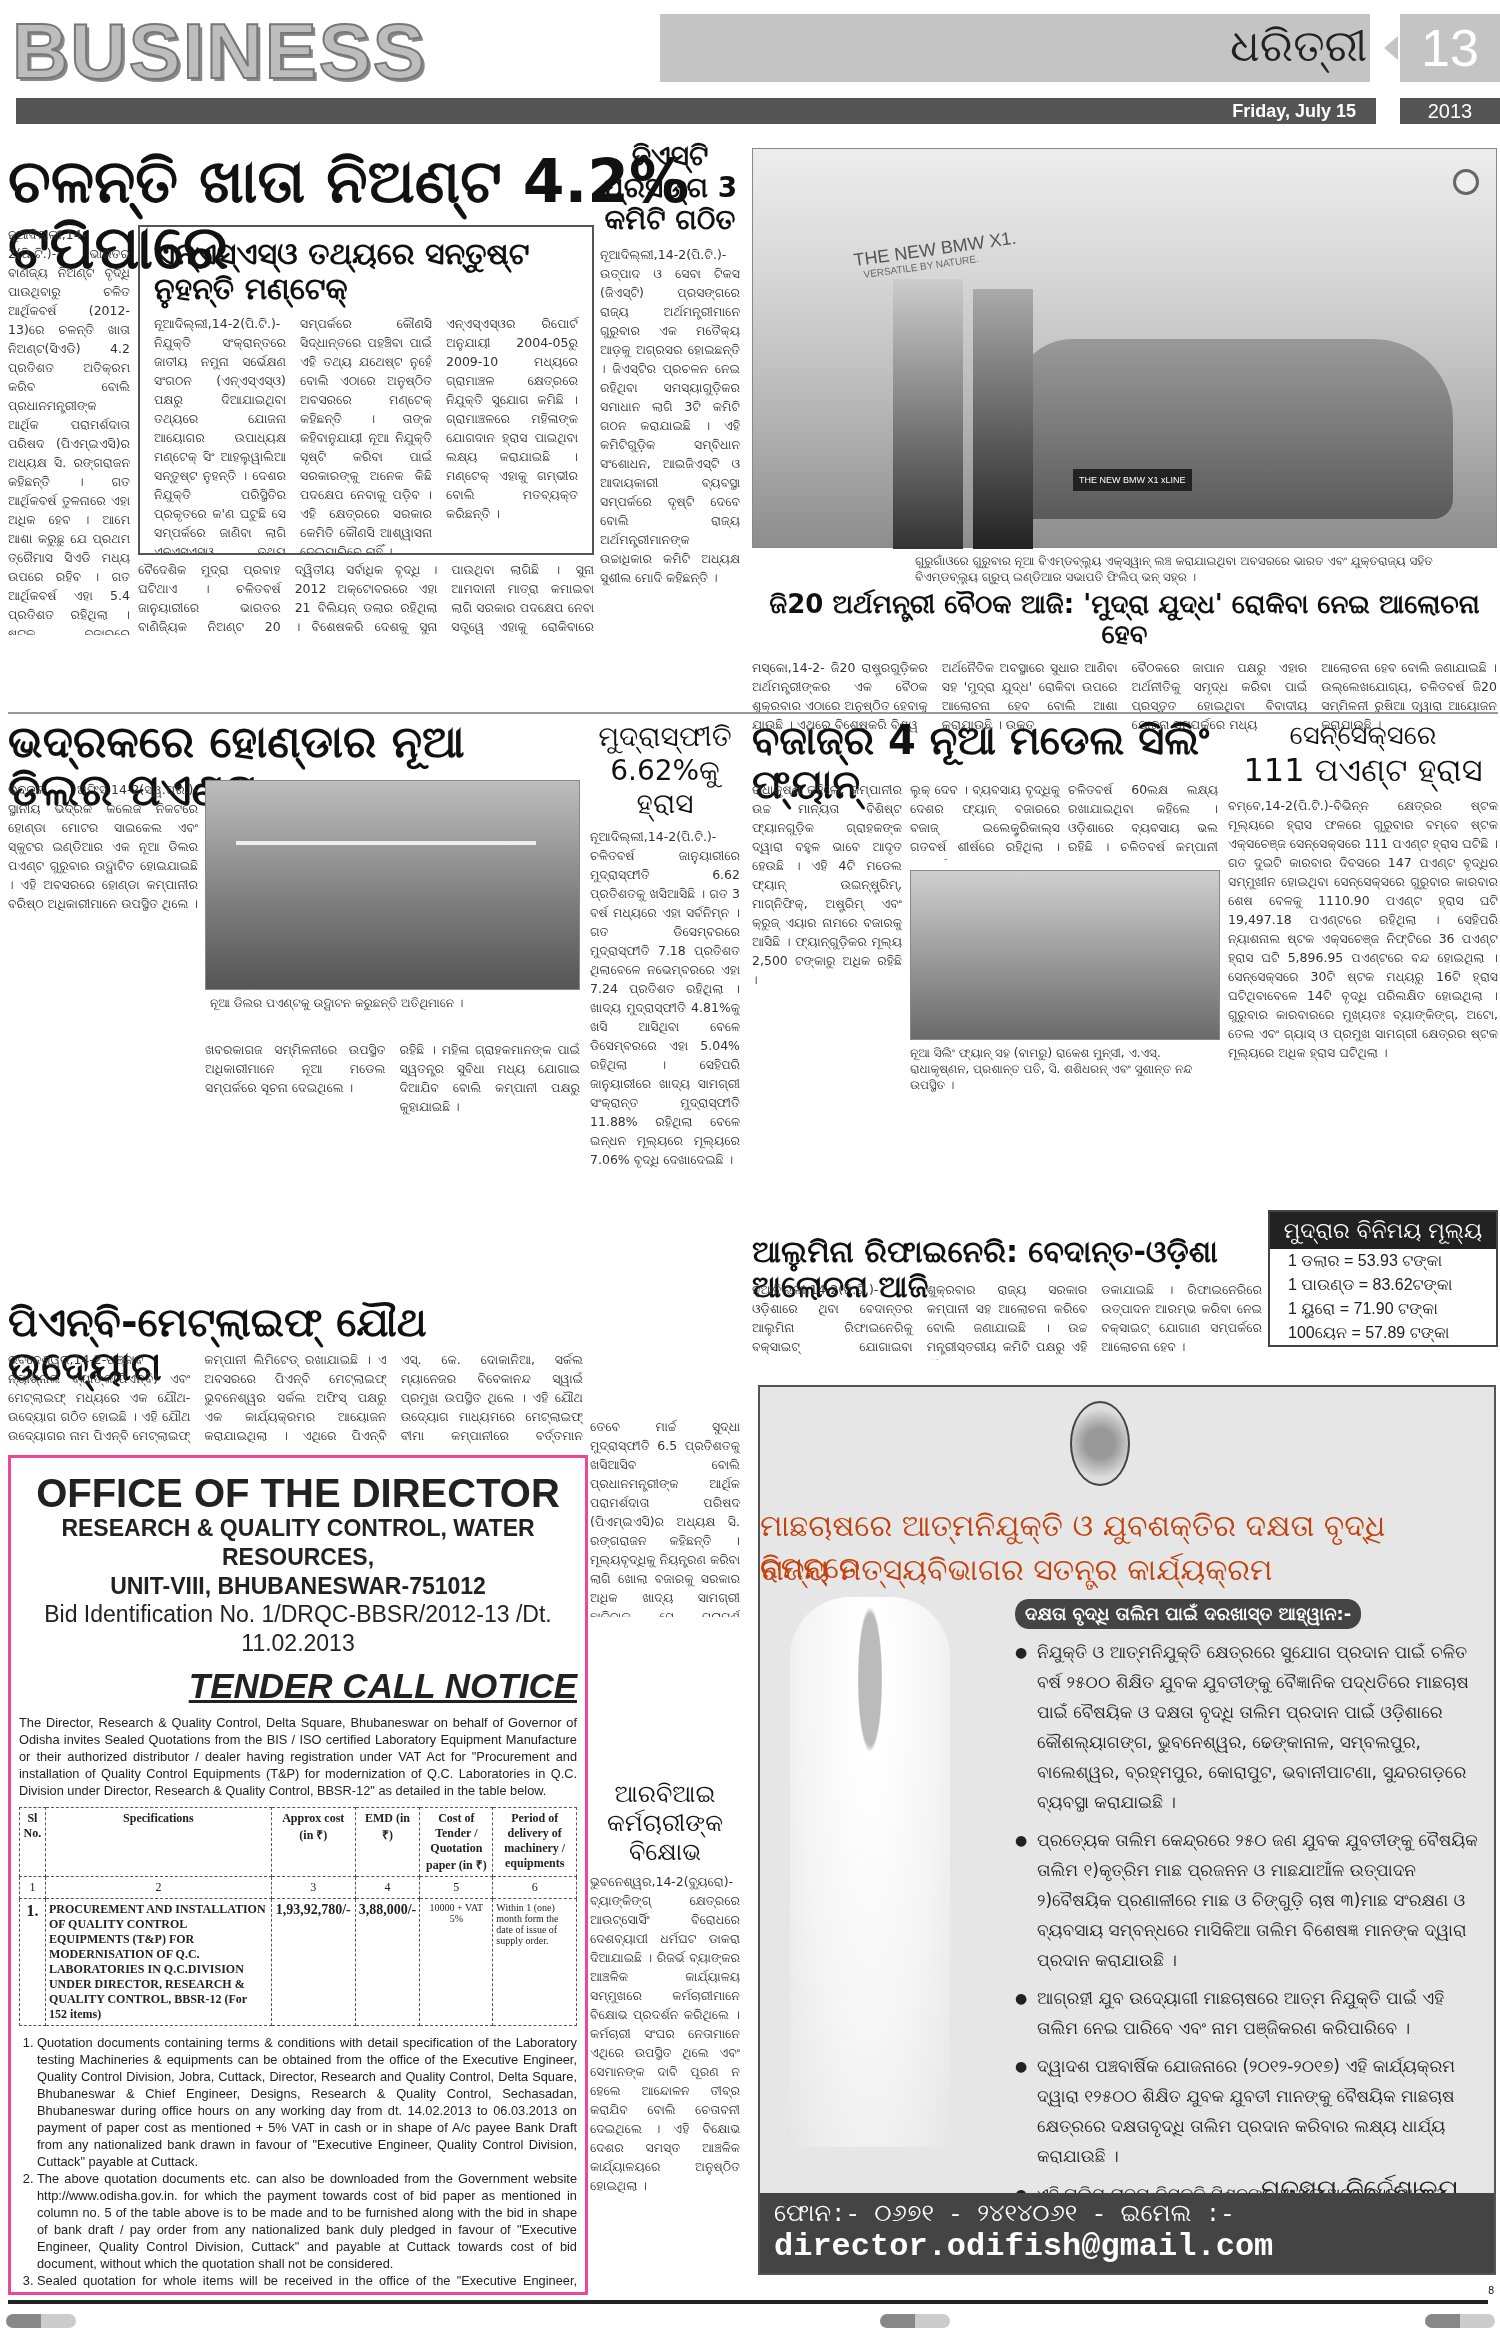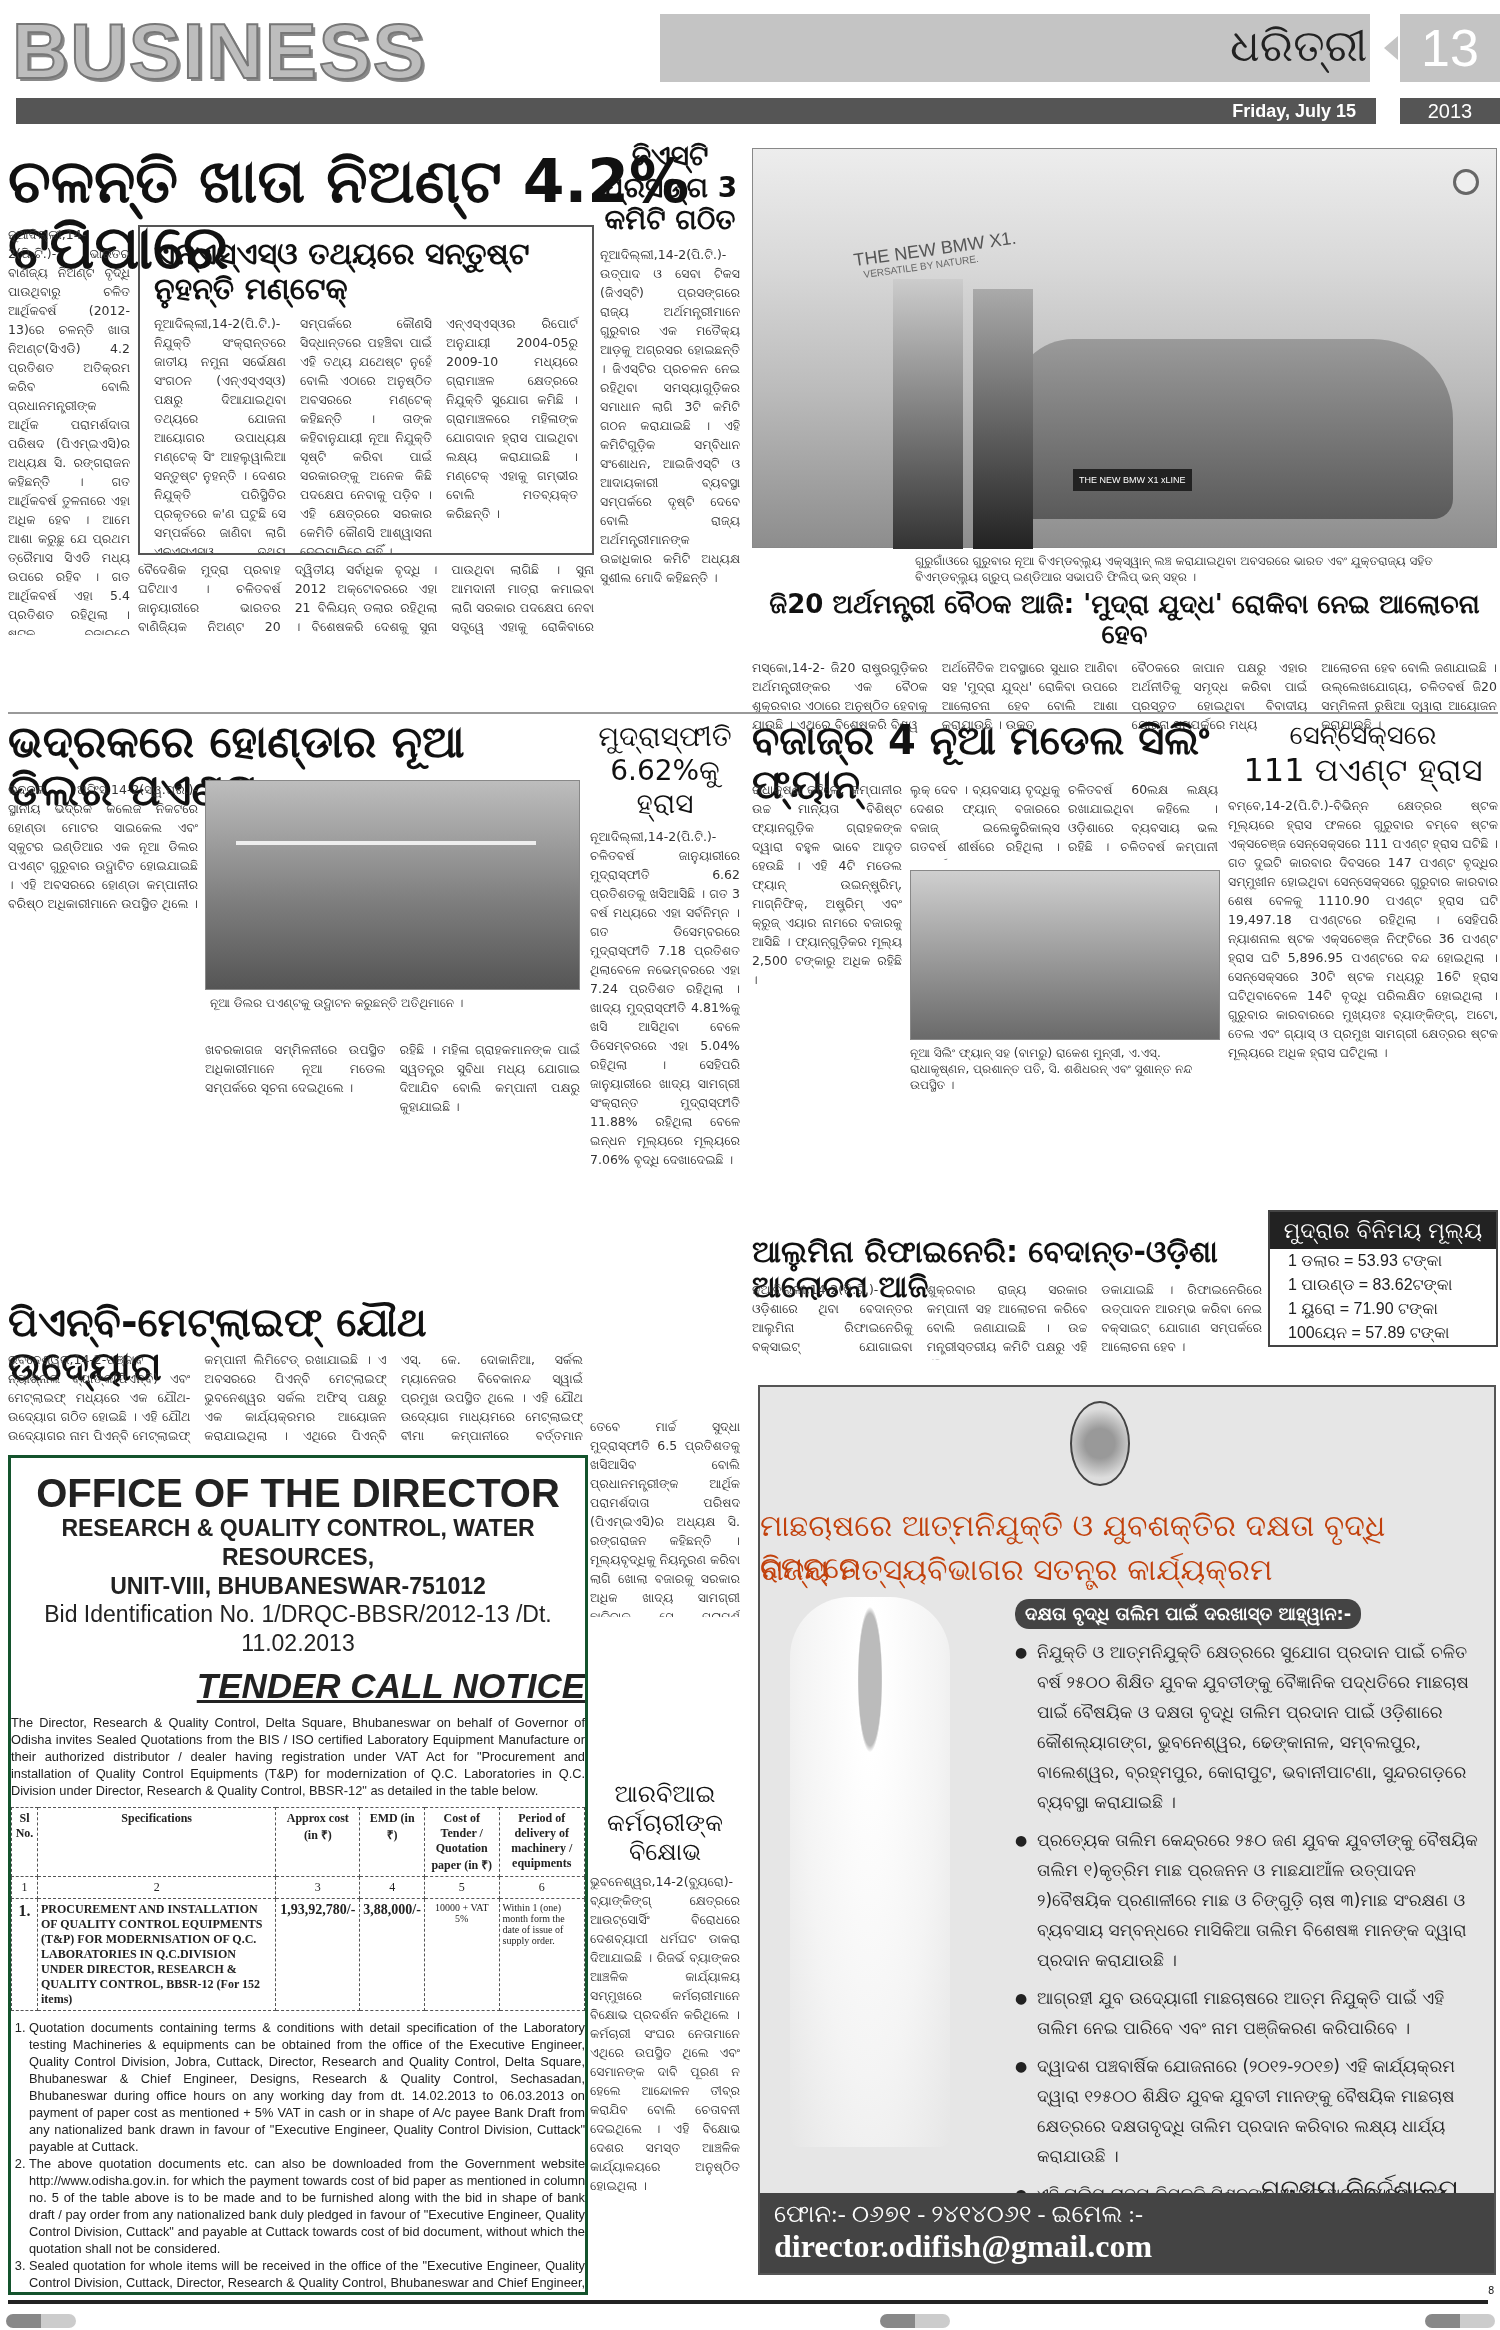--- a/index.html
+++ b/index.html
@@ -18,35 +18,35 @@
 .txt{font-size:12.5px;line-height:19px;color:#333;text-align:justify}
 .cols{display:flex;gap:14px}
 .cols>div{flex:1}
 .rule{background:#999;height:2px}
 .photo{background:linear-gradient(135deg,#9a9a9a,#d5d5d5 40%,#7a7a7a);border:1px solid #888}
 .caption{font-size:12px;line-height:16px;color:#333}
 .boxed{border:2px solid #555;padding:10px 14px}
 .xrate{border:2px solid #444}
 .xrate-head{background:#222;color:#fff;font-size:22px;text-align:center;padding:6px 0}
 .xrate-row{font-size:16px;padding:3px 18px;font-family:"Liberation Sans",sans-serif}
-.tender{border:3px solid #14532d;padding:14px 0;font-family:"Liberation Sans",sans-serif}
+.tender{border:3px solid #ec4899;padding:14px 8px;font-family:"Liberation Sans",sans-serif}
 .tender h1{font-size:40px;text-align:center;line-height:1.05}
 .tender h2{font-size:23px;text-align:center;line-height:1.25}
 .tender h3{font-size:35px;text-align:right;text-decoration:underline;font-style:italic;margin:8px 0}
 .tender p,.tender li{font-size:12.8px;line-height:17px;text-align:justify}
 .tender table{width:100%;border-collapse:collapse;margin:8px 0;font-family:"Liberation Serif",serif}
 .tender td,.tender th{border:1px dashed #555;font-size:12px;padding:3px;text-align:center;vertical-align:top}
 .tender ol{padding-left:18px}
 .ad{border:2px solid #555;background:#e6e6e6;font-family:"DejaVu Sans",sans-serif}
 .ad-title{font-size:30px;line-height:1.4;color:#c2410c}
 .ad-subhead{background:#444;color:#fff;font-size:18px;font-weight:bold;padding:4px 10px;border-radius:14px;display:inline-block}
 .ad li{font-size:17px;line-height:30px;margin-bottom:8px;list-style:none;position:relative;padding-left:22px;color:#222}
 .ad li:before{content:"●";position:absolute;left:0;top:0;font-size:14px}
 .contact-box{background:#444;color:#fff;border-radius:12px;padding:8px 14px;font-size:18px;line-height:28px}
-.ad-footer{background:#444;color:#fff;font-size:24px;padding:8px 14px;font-family:Liberation Serif, serif}
+.ad-footer{background:#444;color:#fff;font-size:24px;padding:8px 14px;font-family:Liberation Mono, monospace}
 .ad-footer b{font-size:32px}
 .bottom-rule{height:4px;background:#222}
 .pill{height:14px;width:70px;border-radius:8px;background:linear-gradient(90deg,#888 50%,#ccc 50%)}
 </style>
 </head>
 <body>
 
 <div class="abs masthead-title">BUSINESS</div>
 <div class="abs paper-band"></div>
 <div class="abs paper-name" style="left:1230px;top:20px">ଧରିତ୍ରୀ</div>

